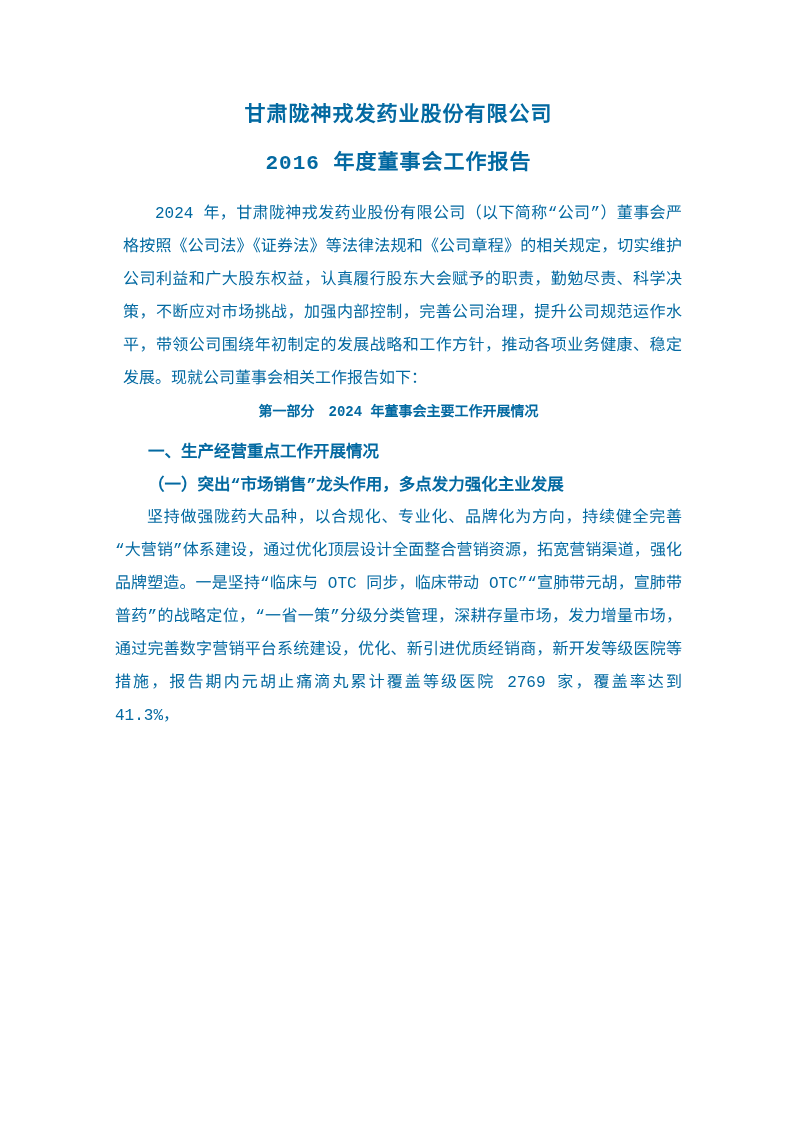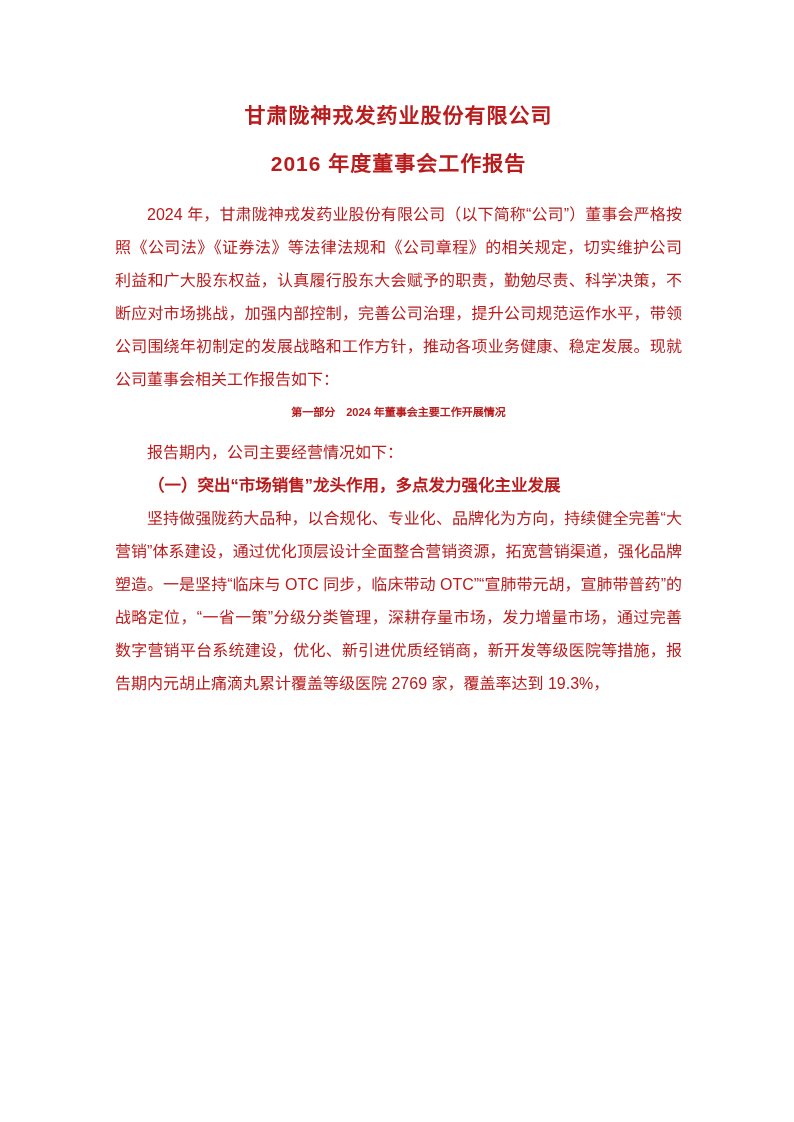--- a/index.html
+++ b/index.html
@@ -6,22 +6,22 @@
     margin: 0;
     padding: 0;
     background: #ffffff;
   }
   .page {
     position: relative;
     width: 794px;
     height: 1122px;
     background: #ffffff;
     overflow: hidden;
-    font-family: Liberation Sans, sans-serif;
-    color: #b91c1c;
+    font-family: Liberation Mono, monospace;
+    color: #0369a1;
   }
   .content {
     position: absolute;
     top: 92px;
     left: 115px;
     width: 567px;
   }
   .doc-title {
     margin: 0;
     text-align: center;
@@ -32,24 +32,25 @@
   }
   .body-para {
     margin: 0;
     font-size: 16px;
     line-height: 33px;
     text-align: justify;
     text-indent: 2em;
   }
   .first-body {
     margin-top: 10px;
+    margin-left: 8px;
   }
   .heading-center {
     margin: 0 0 7px 0;
-    font-size: 11px;
+    font-size: 14px;
     line-height: 33px;
     font-weight: bold;
     text-align: center;
     text-indent: 0;
   }
   .heading-sub {
     margin: 0;
     font-size: 16.5px;
     line-height: 33px;
     font-weight: bold;
@@ -64,23 +65,23 @@
   <div class="content">
 
     <h1 class="doc-title">甘肃陇神戎发药业股份有限公司</h1>
 
     <h1 class="doc-title">2016 年度董事会工作报告</h1>
 
     <p class="body-para first-body">2024 年，甘肃陇神戎发药业股份有限公司（以下简称“公司”）董事会严格按照《公司法》《证券法》等法律法规和《公司章程》的相关规定，切实维护公司利益和广大股东权益，认真履行股东大会赋予的职责，勤勉尽责、科学决策，不断应对市场挑战，加强内部控制，完善公司治理，提升公司规范运作水平，带领公司围绕年初制定的发展战略和工作方针，推动各项业务健康、稳定发展。现就公司董事会相关工作报告如下：</p>
 
     <p class="heading-center">第一部分　2024 年董事会主要工作开展情况</p>
 
+    <p class="heading-sub">一、生产经营重点工作开展情况</p>
 
 
 
-    <p class="body-para">报告期内，公司主要经营情况如下：</p>
 
     <p class="heading-sub">（一）突出“市场销售”龙头作用，多点发力强化主业发展</p>
 
-    <p class="body-para">坚持做强陇药大品种，以合规化、专业化、品牌化为方向，持续健全完善“大营销”体系建设，通过优化顶层设计全面整合营销资源，拓宽营销渠道，强化品牌塑造。一是坚持“临床与 OTC 同步，临床带动 OTC”“宣肺带元胡，宣肺带普药”的战略定位，“一省一策”分级分类管理，深耕存量市场，发力增量市场，通过完善数字营销平台系统建设，优化、新引进优质经销商，新开发等级医院等措施，报告期内元胡止痛滴丸累计覆盖等级医院 2769 家，覆盖率达到 19.3%，</p>
+    <p class="body-para">坚持做强陇药大品种，以合规化、专业化、品牌化为方向，持续健全完善“大营销”体系建设，通过优化顶层设计全面整合营销资源，拓宽营销渠道，强化品牌塑造。一是坚持“临床与 OTC 同步，临床带动 OTC”“宣肺带元胡，宣肺带普药”的战略定位，“一省一策”分级分类管理，深耕存量市场，发力增量市场，通过完善数字营销平台系统建设，优化、新引进优质经销商，新开发等级医院等措施，报告期内元胡止痛滴丸累计覆盖等级医院 2769 家，覆盖率达到 41.3%，</p>
 
   </div>
 </div>
 
 </body></html>

